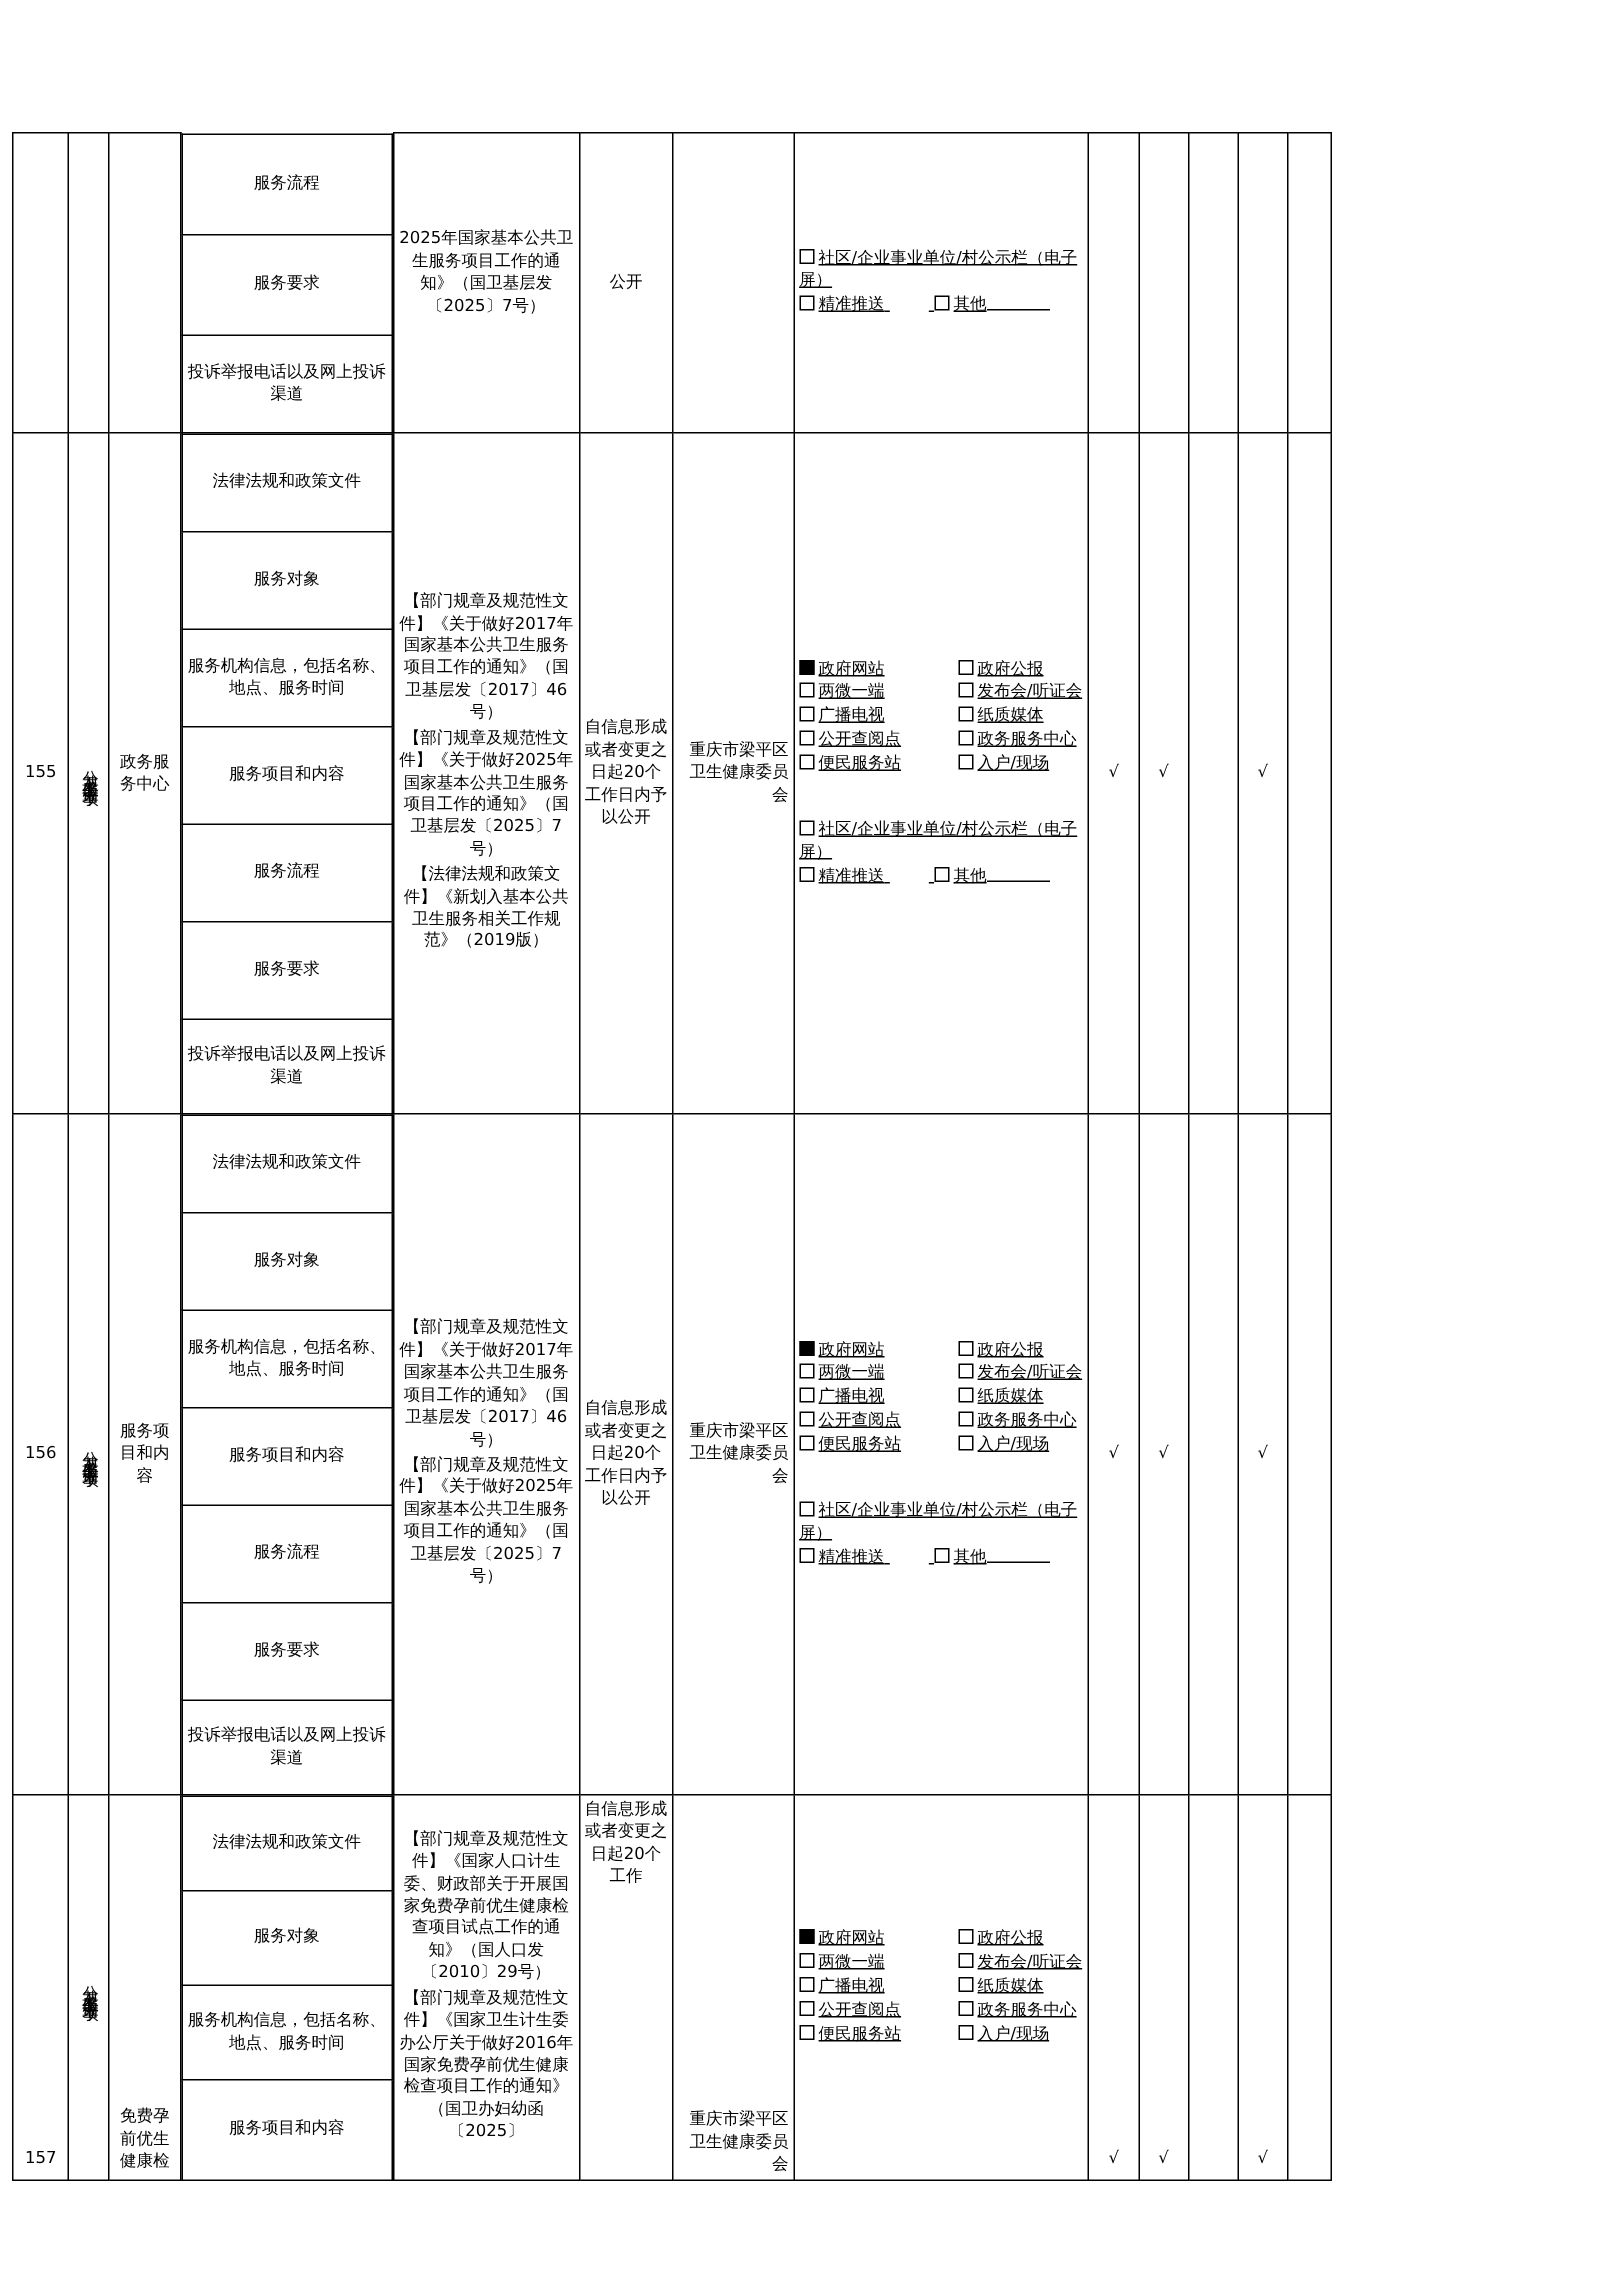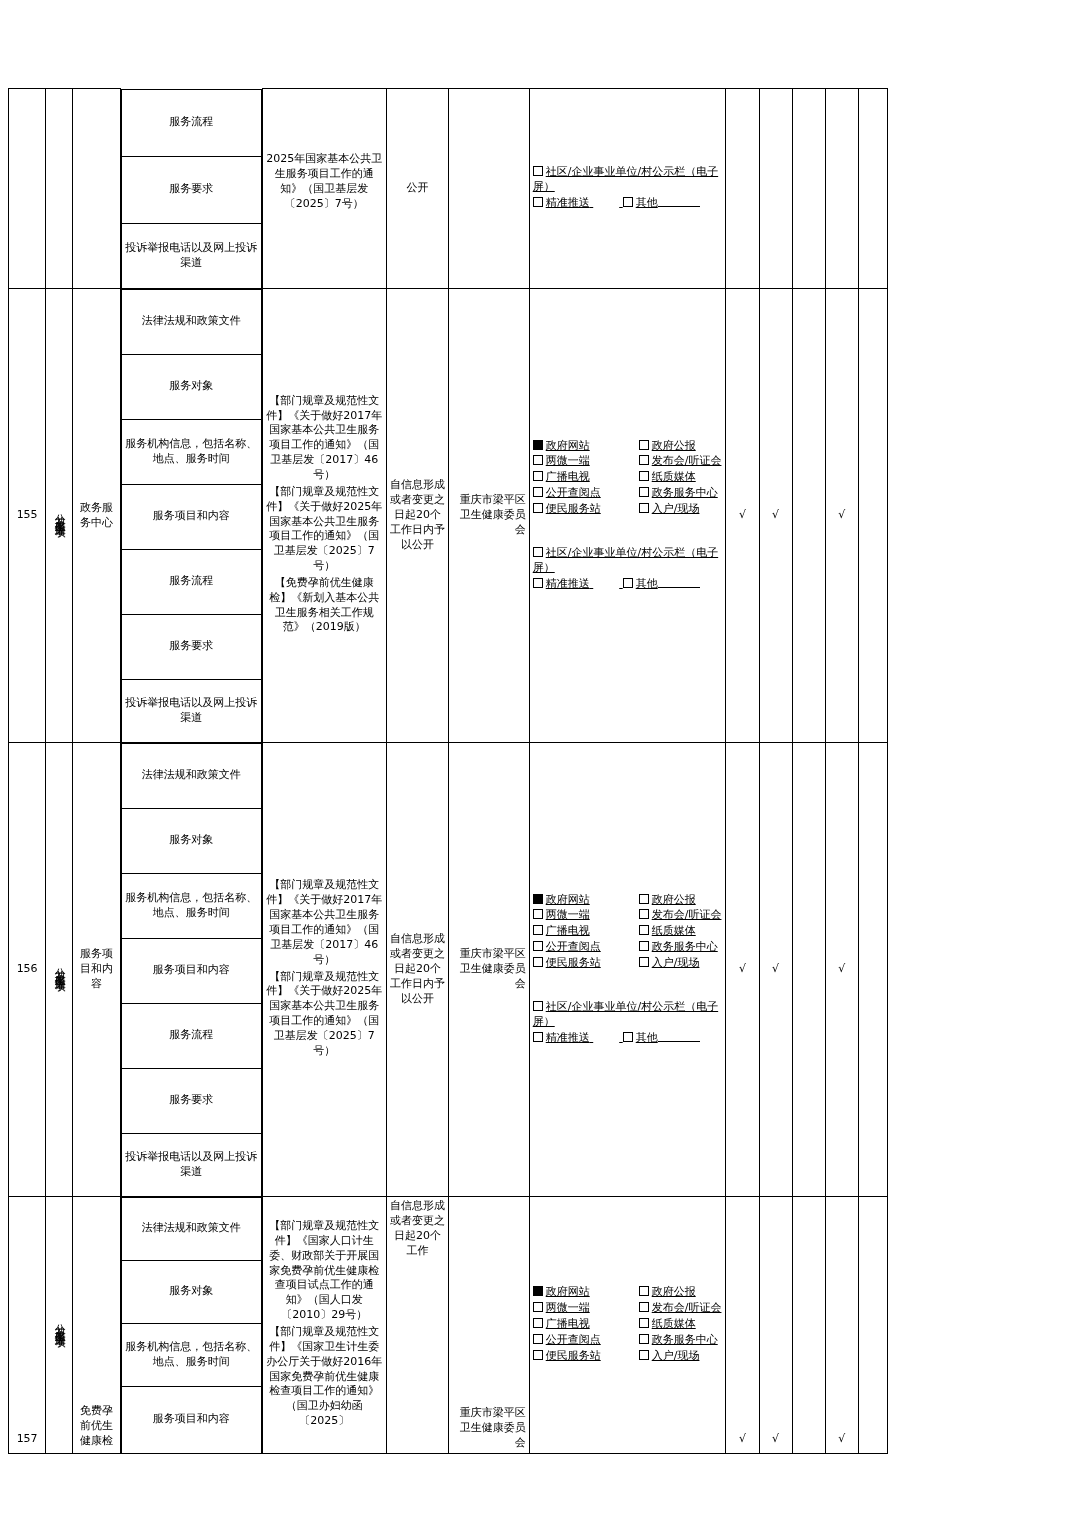--- a/index.html
+++ b/index.html
@@ -123,21 +123,21 @@
                 </tr>
           <tr>
                   <td style="height:58px">投诉举报电话以及网上投诉渠道</td>
                 </tr>
         </tbody>
             </table>
       </td>
       <td class="c-basis">
         <p class="basis-p">【部门规章及规范性文件】《关于做好2017年国家基本公共卫生服务项目工作的通知》（国卫基层发〔2017〕46号）</p>
         <p class="basis-p">【部门规章及规范性文件】《关于做好2025年国家基本公共卫生服务项目工作的通知》（国卫基层发〔2025〕7号）</p>
-        <p class="basis-p">【免费孕前优生健康检】《新划入基本公共卫生服务相关工作规范》（2019版）</p>
+        <p class="basis-p">【法律法规和政策文件】《新划入基本公共卫生服务相关工作规范》（2019版）</p>
       </td>
       <td class="c-time">自信息形成或者变更之日起20个工作日内予以公开</td>
       <td class="c-org">重庆市梁平区卫生健康委员会</td>
       <td class="c-ch">
         <div class="chcol">
           <div class="col1">
             <div class="chrow"><span class="ck filled"></span><span>政府网站</span></div>
             <div class="chrow"><span class="ck"></span><span>两微一端</span></div>
             <div class="chrow"><span class="ck"></span><span>广播电视</span></div>
             <div class="chrow wrap"><span class="ck"></span><span>公开查阅点</span></div>

